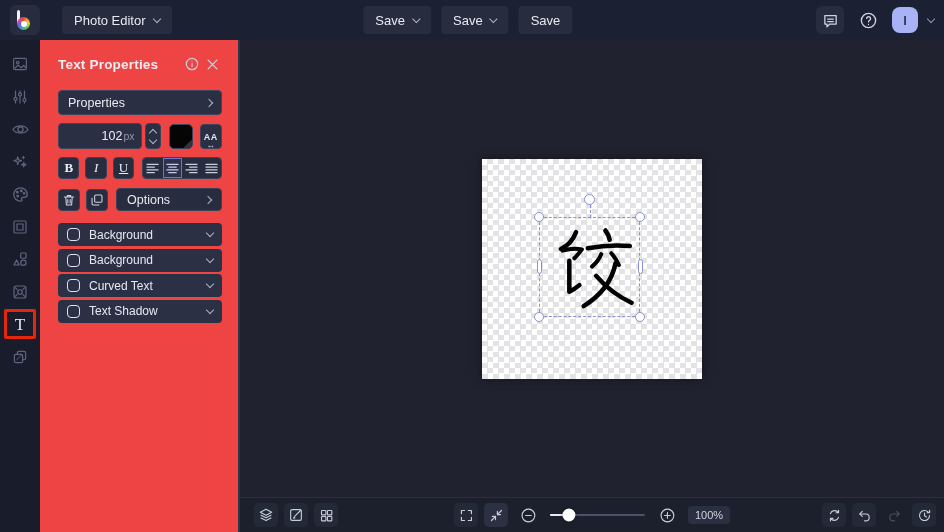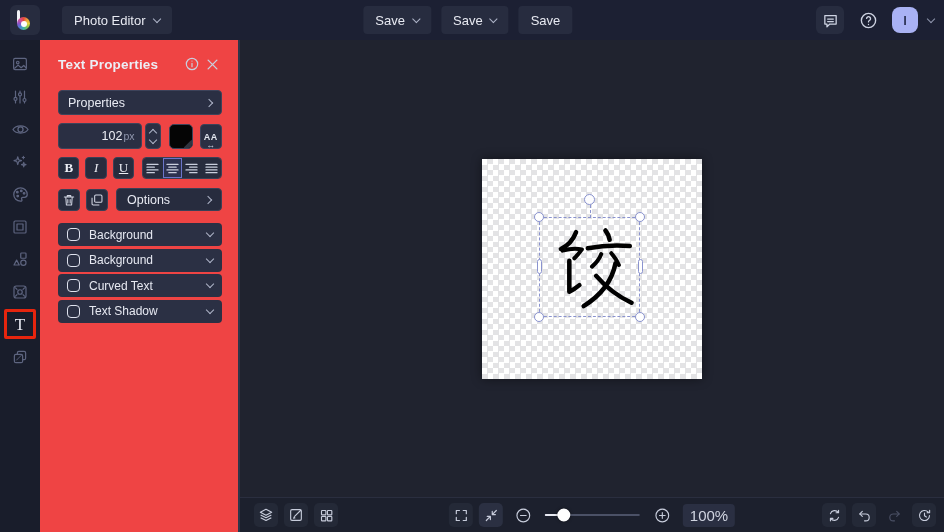--- a/index.html
+++ b/index.html
@@ -135,21 +135,21 @@
   .bb-btn { width:24px; height:24px; border-radius:5px; background:#242937; border:none; color:#c7ccdb;
     display:flex; align-items:center; justify-content:center; cursor:pointer; }
   .bb-btn.lit { background:#2b3042; }
   .bb-btn.plain { background:transparent; }
   .bb-btn.disabled { background:transparent; color:#4b5065; cursor:default; }
   .slider { display:flex; align-items:center; margin:0 4px; cursor:pointer; }
   .track { width:95px; height:2px; background:#4b5166; border-radius:2px; position:relative; margin:0 6px; }
   .track-fill { position:absolute; left:0; top:0; height:2px; width:20%; background:#e8eaf2; border-radius:2px; }
   .thumb { position:absolute; left:20%; top:50%; transform:translate(-50%,-50%); width:13px; height:13px;
     border-radius:50%; background:#fff; border:2px solid #fefefe; box-shadow:0 0 3px rgba(0,0,0,.5); cursor:grab; }
-  .zoom-badge { margin-left:9px; background:#2a2f42; color:#d0d4e0; font-size:15px; padding:3px 7px;
+  .zoom-badge { margin-left:9px; background:#2a2f42; color:#d0d4e0; font-size:11px; padding:3px 7px;
     border-radius:4px; }
 </style>
 </head>
 <body>
 
 <div class="app">
 
   <header class="topbar">
     <div class="tb-left">
       <div class="logo-tile">

